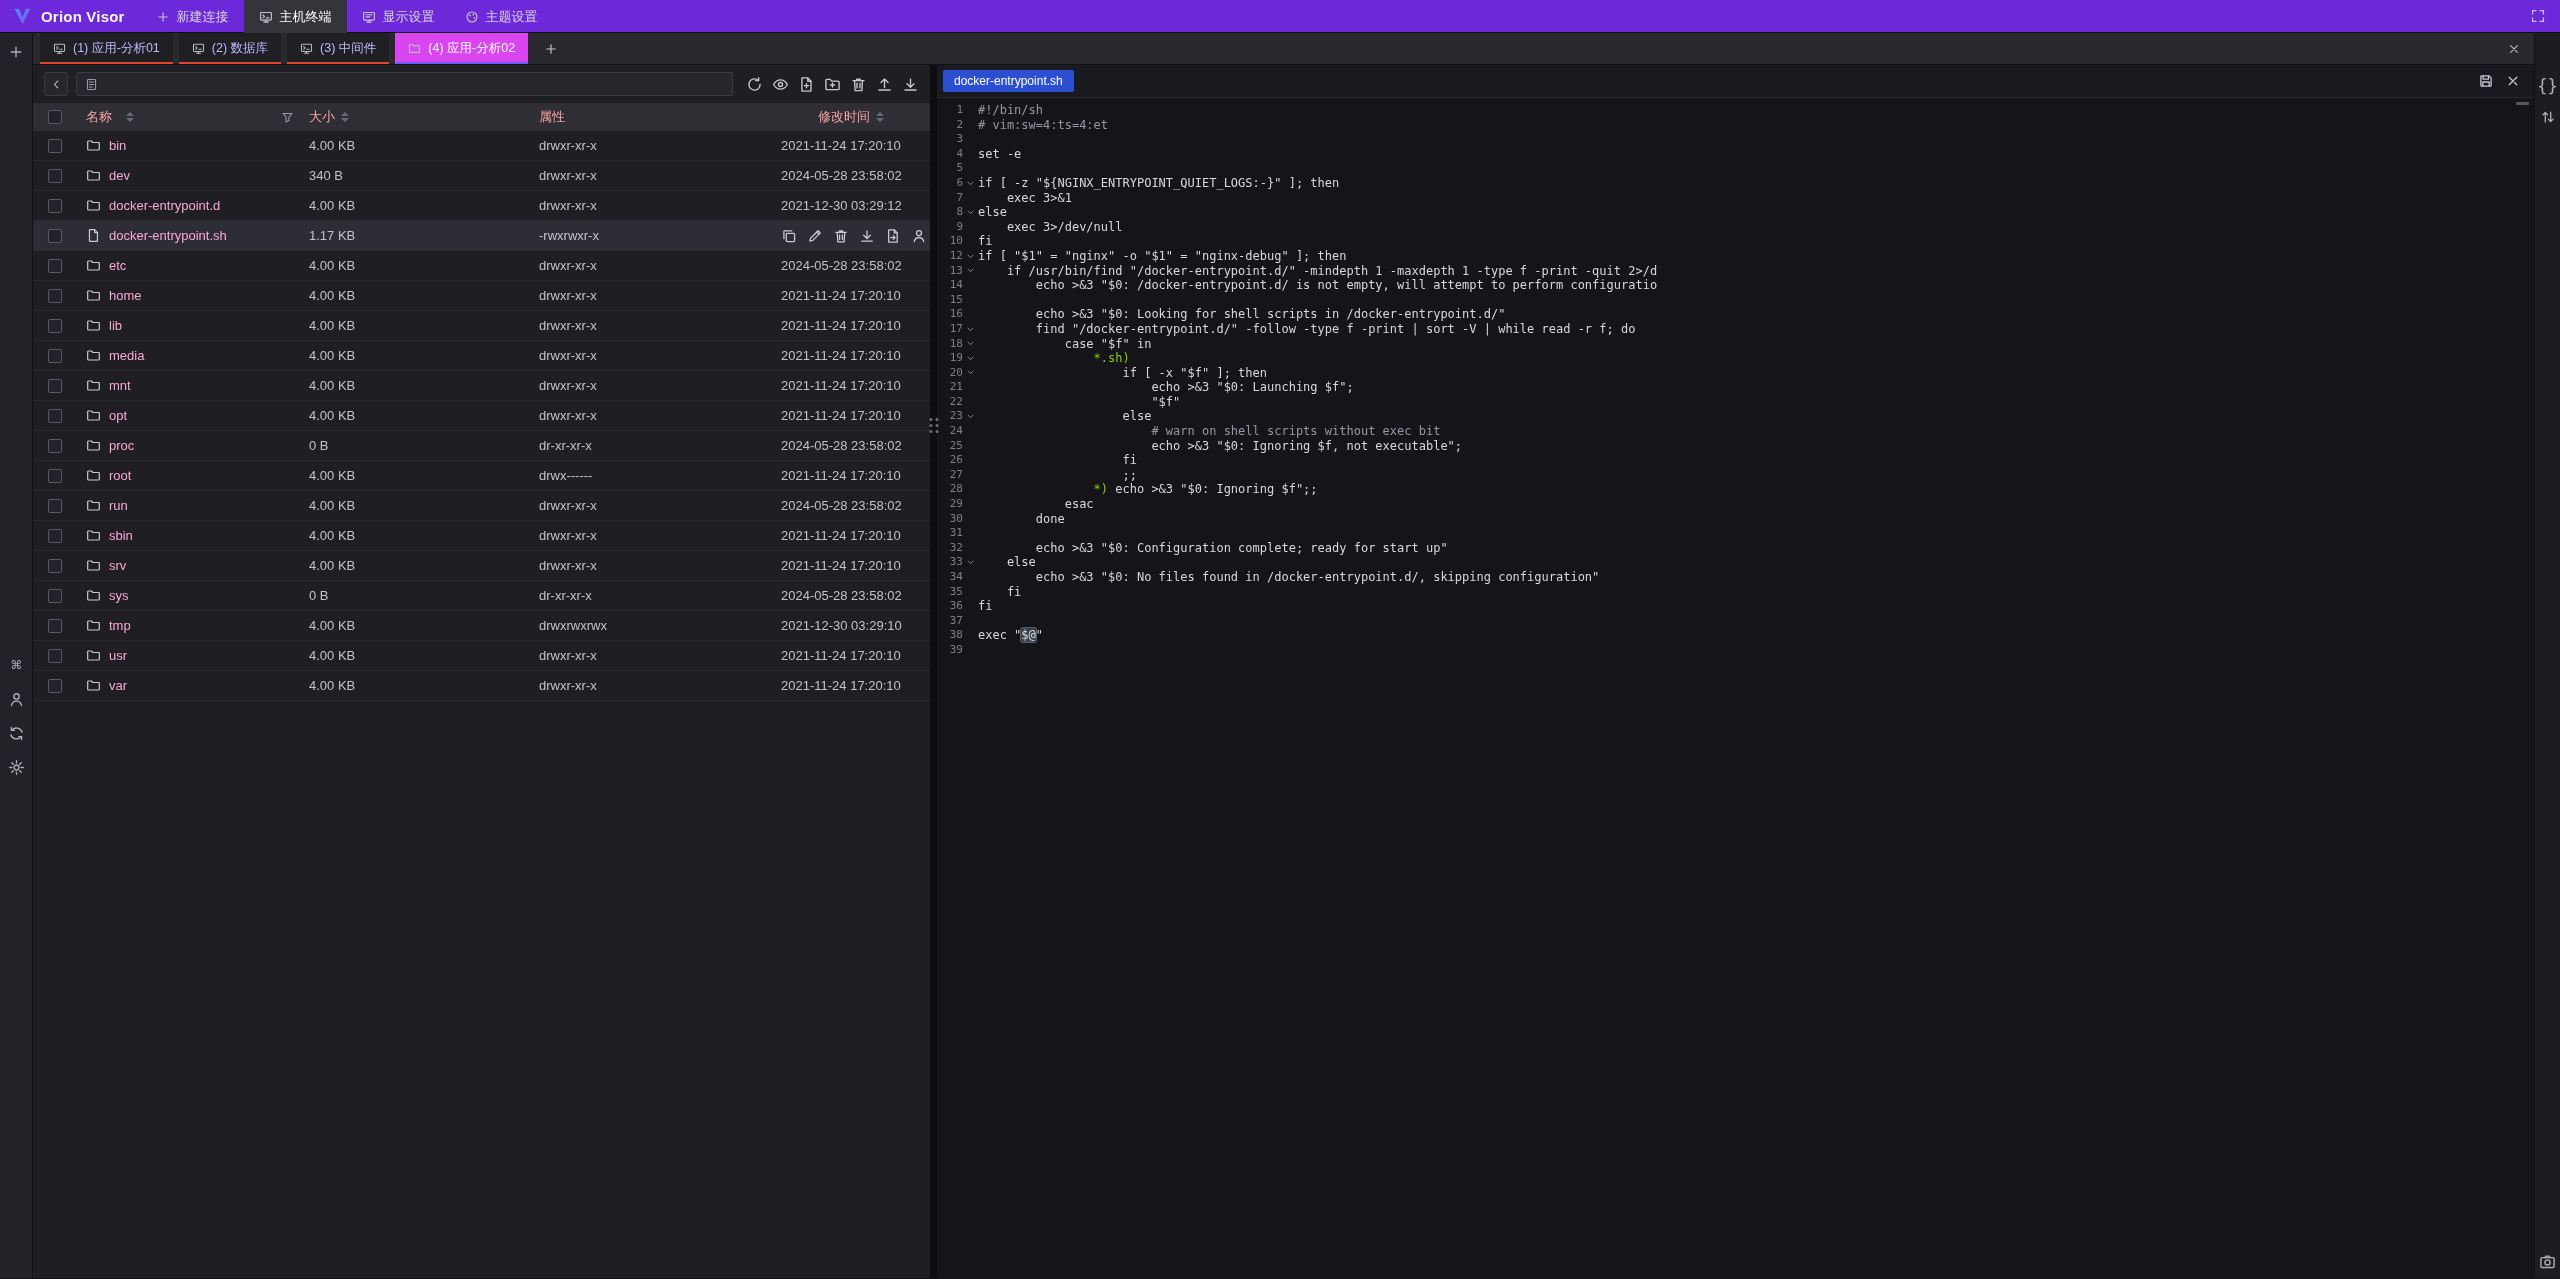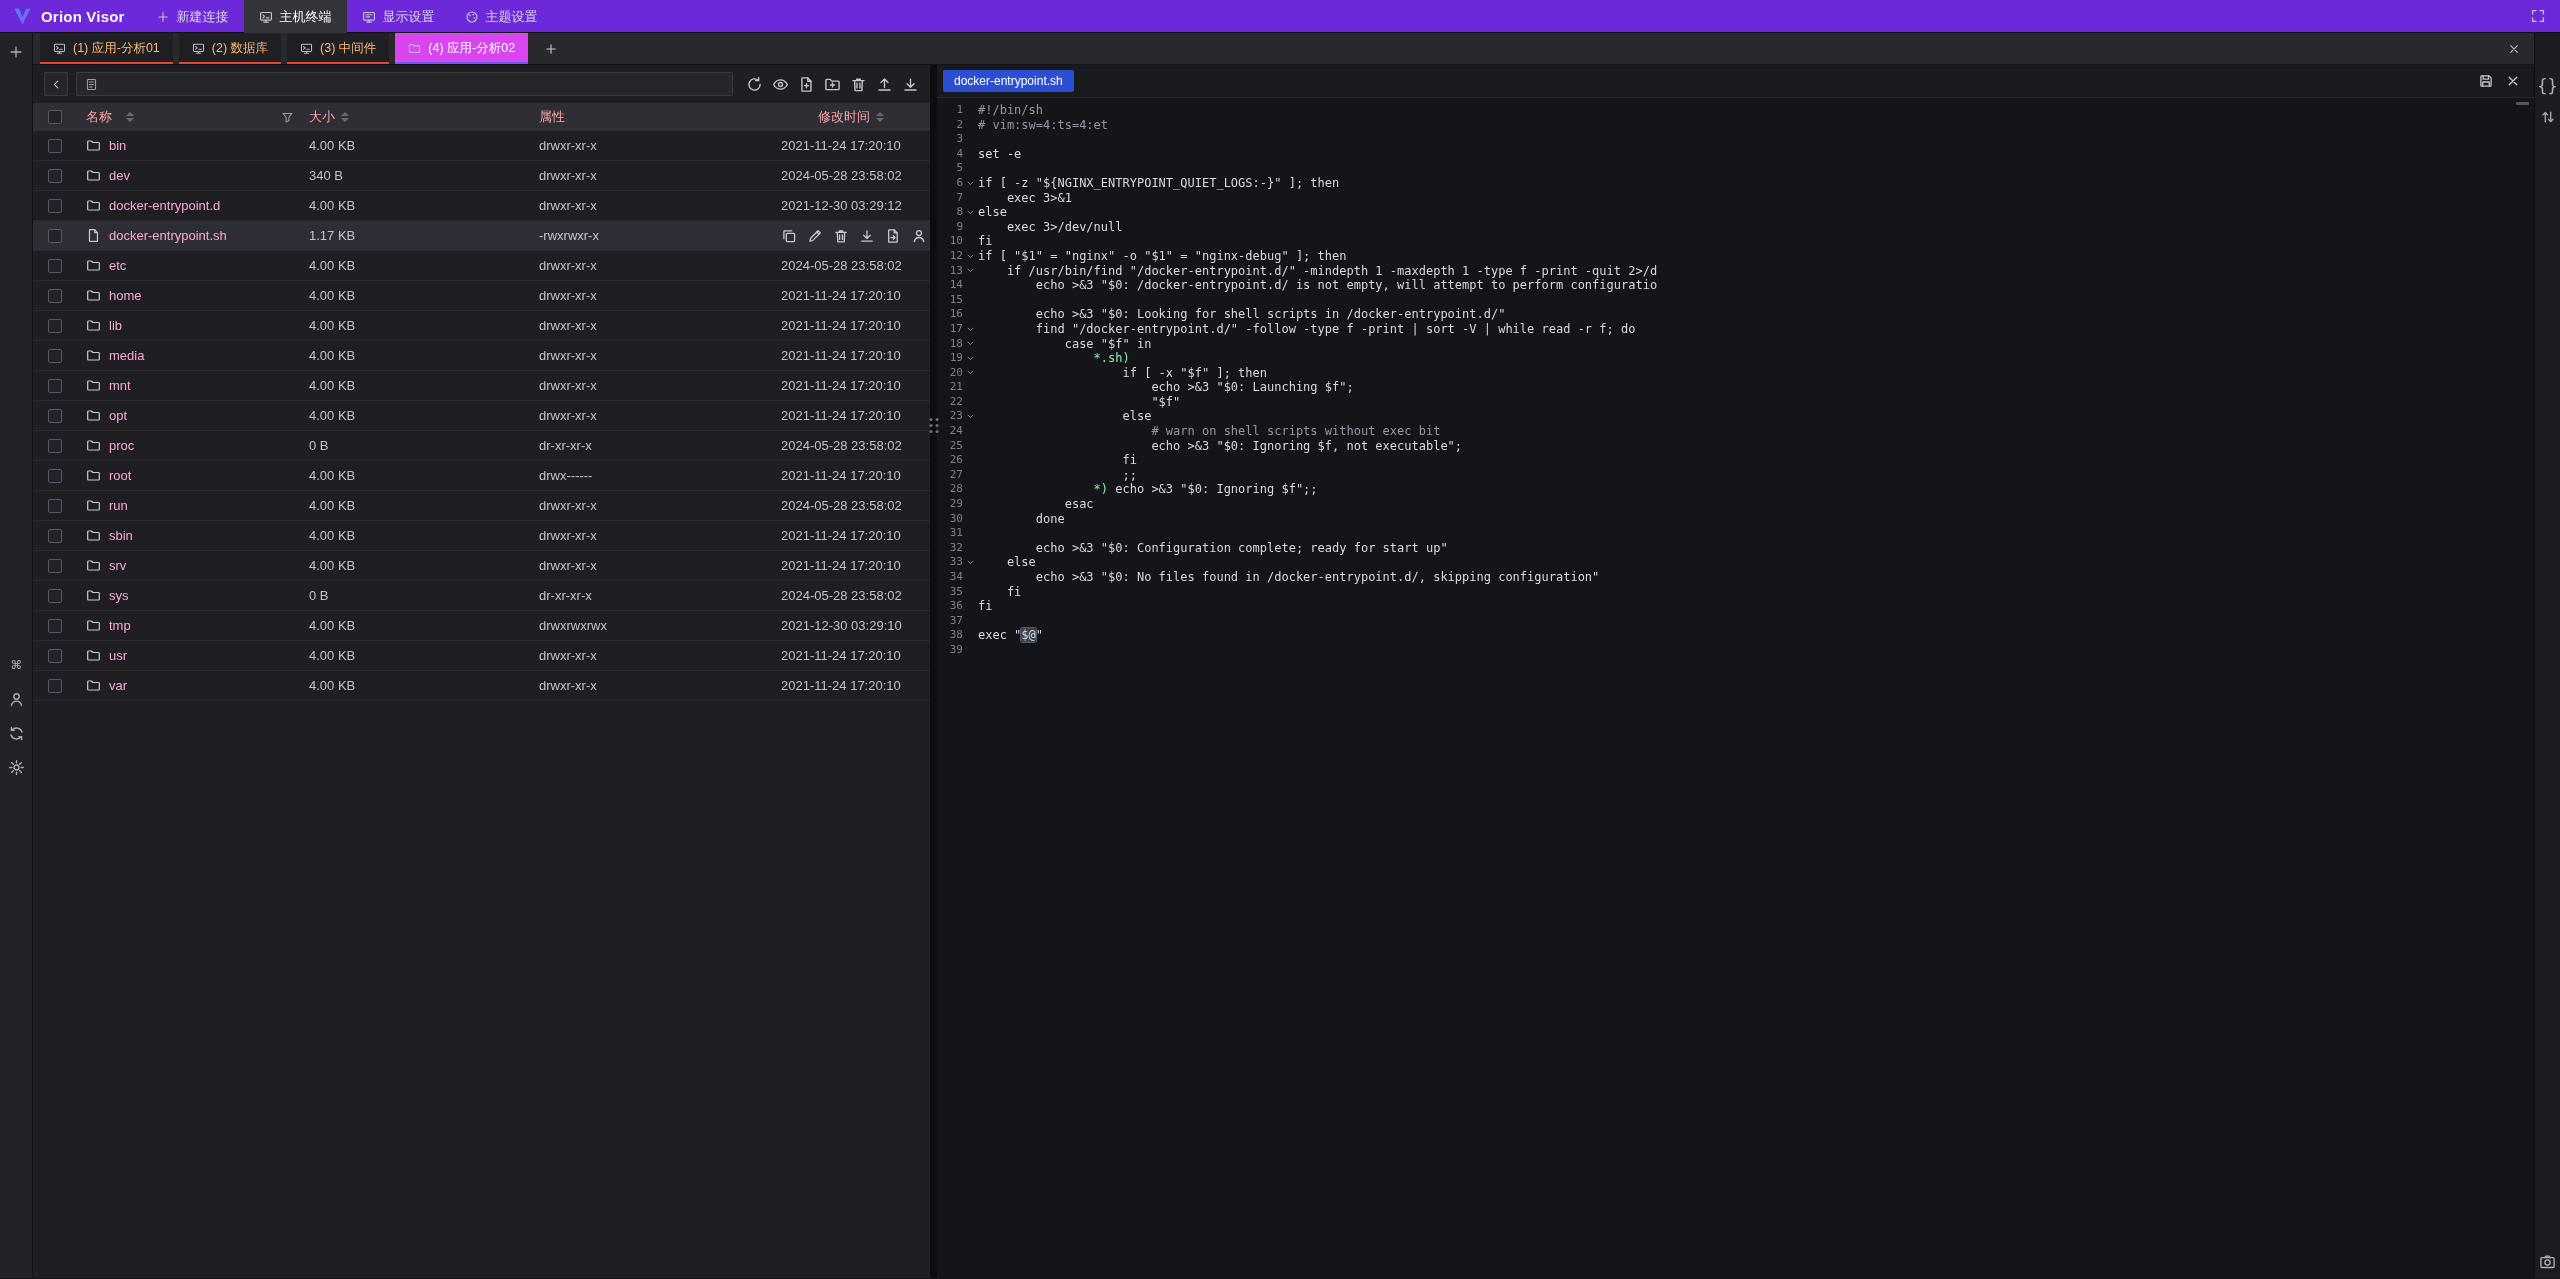--- a/index.html
+++ b/index.html
@@ -27,21 +27,21 @@
   .rail-bottom{position:absolute;top:622px;left:0;right:0;display:flex;flex-direction:column;align-items:center;gap:14px}
   .rail-ic{width:20px;height:20px;color:#aeafb7;display:flex;align-items:center;justify-content:center;cursor:pointer}
   .rail-ic.ticon{font-size:17px}
   .content{flex:1;display:flex;flex-direction:column;min-width:0}
   .right-rail{width:26px;background:#1c1c21;border-left:1px solid #101014;display:flex;flex-direction:column;align-items:center;padding-top:44px;gap:13px;flex:none}
   .right-rail .rail-ic{width:18px;height:18px}
   .right-rail .camera-slot{margin-top:auto;margin-bottom:8px}
 
   
   .tabstrip{height:32px;background:#28282d;display:flex;align-items:stretch;padding-left:7px;border-bottom:1px solid #131317;flex:none}
-  .tab{position:relative;display:flex;align-items:center;gap:7px;padding:0 13px;margin-right:6px;background:#1f1f24;font-size:12.5px;color:#fdba74;cursor:pointer;white-space:nowrap}
+  .tab{position:relative;display:flex;align-items:center;gap:7px;padding:0 13px;margin-right:6px;background:#1f1f24;font-size:12.5px;color:#c4b5fd;cursor:pointer;white-space:nowrap}
   .tab .icon{width:13px;height:13px;color:#b9bac2}
   .tab.active{background:#d946ef;color:#fff}
   .tab-underline{position:absolute;left:0;right:0;bottom:0;height:2px}
   .tab-add{width:34px;display:flex;align-items:center;justify-content:center;color:#c9cad1;cursor:pointer}
   .tab-add .icon{width:14px;height:14px}
   .tabstrip-close{margin-left:auto;align-self:center;width:24px;height:24px;margin-right:8px;display:flex;align-items:center;justify-content:center;color:#bcbdc4;cursor:pointer}
   .tabstrip-close .icon{width:14px;height:14px}
 
   
   .split{flex:1;display:flex;min-height:0}
@@ -92,21 +92,21 @@
   .etab{display:flex;align-items:center;color:#fff;font-size:12px;padding:4px 11px;border-radius:2px;cursor:pointer;white-space:nowrap}
   .etab-actions{margin-left:auto;display:flex;gap:11px;align-items:center}
   .ebtn{width:16px;height:16px;color:#c6c7ce;cursor:pointer}
   .ecode{flex:1;position:relative;padding-top:5px;font-family:"DejaVu Sans Mono",monospace;overflow:hidden}
   .code-line{display:flex;height:14.6px;line-height:14.6px;font-size:12px;white-space:pre}
   .ln{width:26px;text-align:right;color:#7b8087;font-size:11px;flex:none}
   .fold{width:15px;flex:none;display:flex;align-items:center;justify-content:center;color:#8d939b;cursor:pointer}
   .fold svg{width:9px;height:9px;fill:none;stroke:currentColor;stroke-width:1.6;stroke-linecap:round;stroke-linejoin:round}
   .src{color:#d6d9de}
   .tok-c{color:#9298a2}
-  .tok-r{color:#86efac}
+  .tok-r{color:#84cc16}
   .tok-box{background:#3b414d;box-shadow:0 0 0 1px #565d6a;border-radius:2px}
   .scroll-dash{position:absolute;top:4px;right:5px;width:13px;height:3px;background:#55555e;border-radius:1px;cursor:pointer}
 </style>
 </head>
 <body>
 
 <div class="topbar">
   <div class="brand">
     <span class="icon logo">
       <svg viewBox="0 0 24 24">

